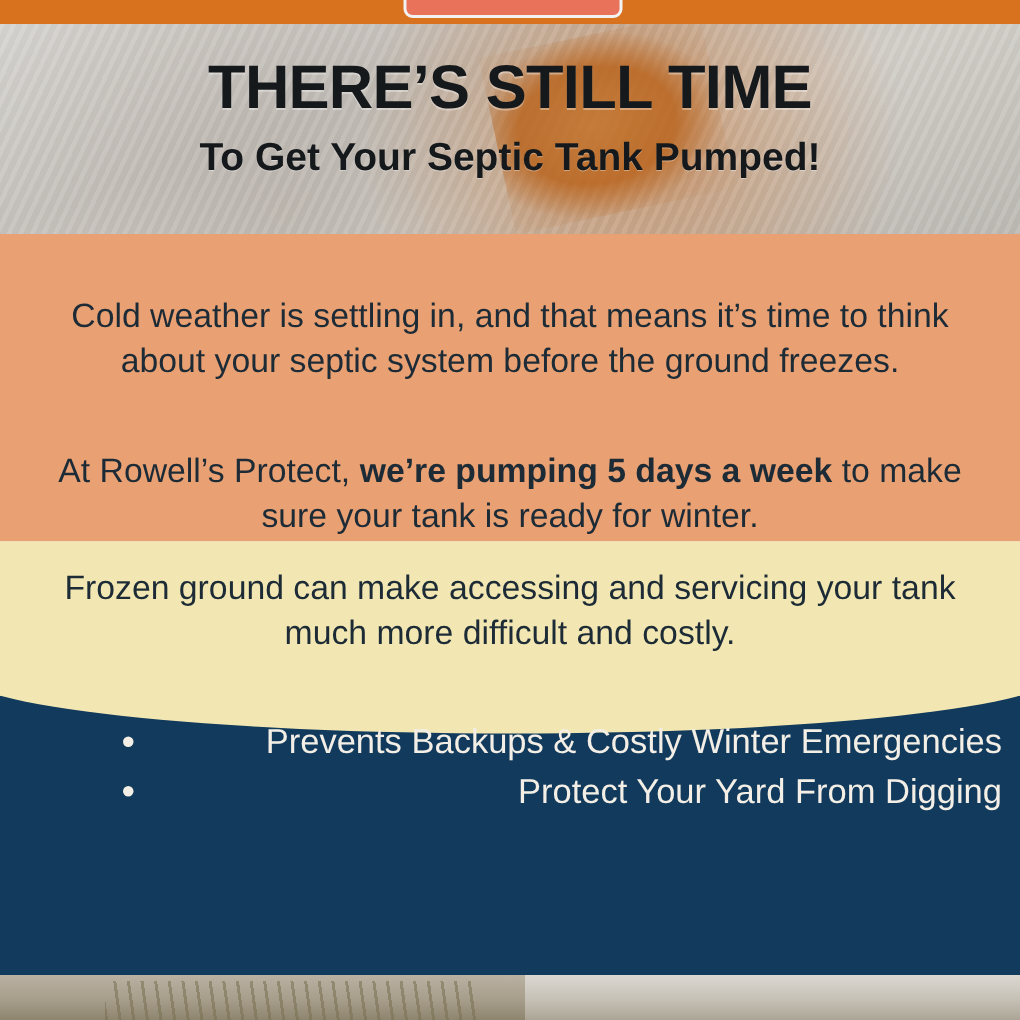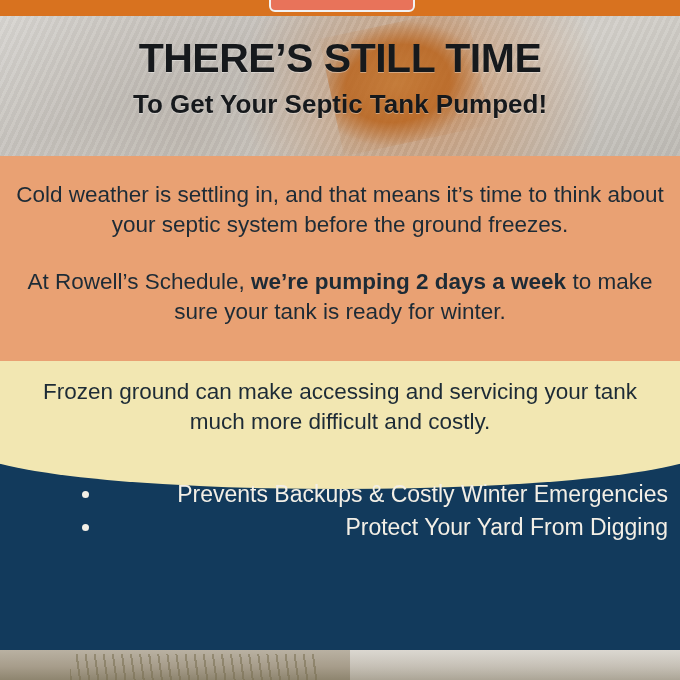--- a/index.html
+++ b/index.html
@@ -95,21 +95,21 @@
   .band-orange {
     position: absolute;
     top: 156px; left: 0;
     width: 680px;
     height: 205px;
     background: #e9a173;
     padding: 0 16px;
     box-sizing: border-box;
   }
   .band-orange p {
-    margin: 0;
+    margin: 16px;
     text-align: center;
     color: #1d2b36;
     font-size: 22.5px;
     line-height: 1.35;
   }
   .band-orange p.first { padding-top: 24px; }
   .band-orange p.second { padding-top: 26px; }
   .band-orange b { font-weight: 800; }
 
   
@@ -214,21 +214,21 @@
 
   <div class="hero">
     <div class="hero-texture"></div>
     <div class="hero-leaf"></div>
     <h1>THERE’S STILL TIME</h1>
     <h2>To Get Your Septic Tank Pumped!</h2>
   </div>
 
   <div class="band-orange">
     <p class="first">Cold weather is settling in, and that means it’s time to think about your septic system before the ground freezes.</p>
-    <p class="second"><span>At Rowell’s Schedule, </span><b>we’re pumping 2 days a week</b><span> to make sure your tank is ready for winter.</span></p>
+    <p class="second"><span>At Rowell’s Protect, </span><b>we’re pumping 5 days a week</b><span> to make sure your tank is ready for winter.</span></p>
   </div>
 
   <div class="band-cream">
     <p>Frozen ground can make accessing and servicing your tank much more difficult and costly.</p>
   </div>
 
   <div class="band-navy">
     <div class="navy-curve"></div>
     <ul class="navy-list">
       <li>

